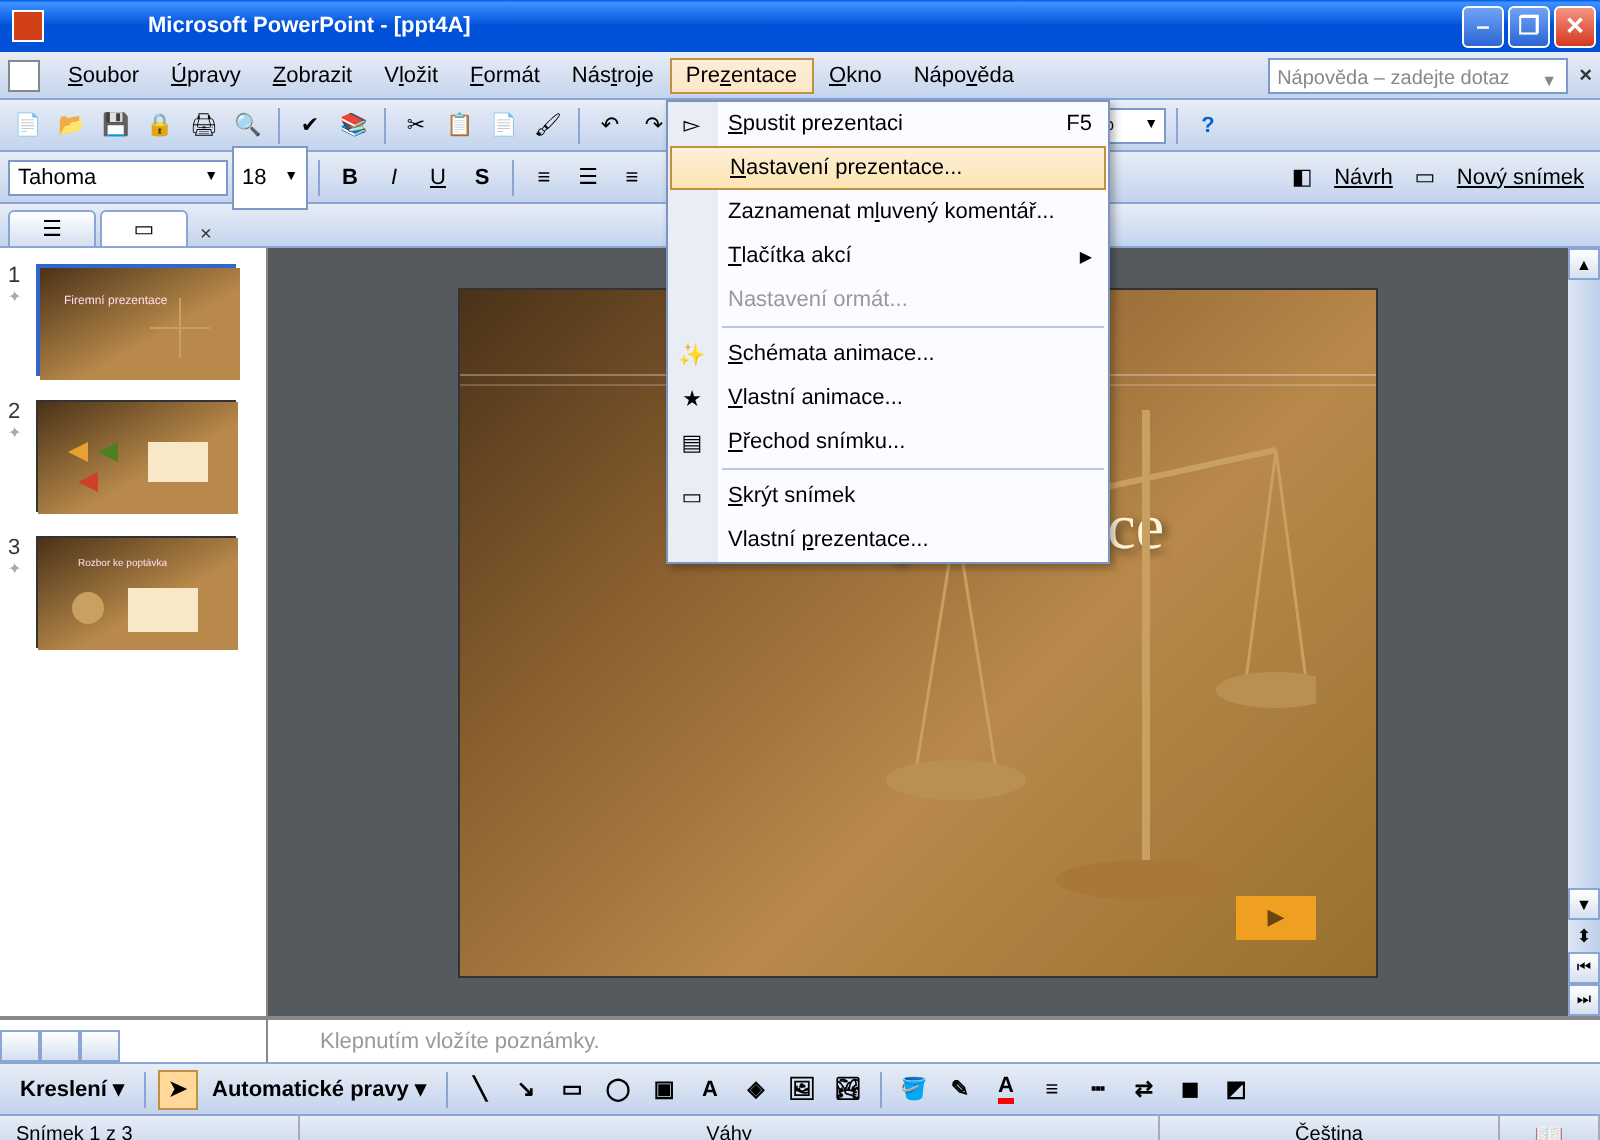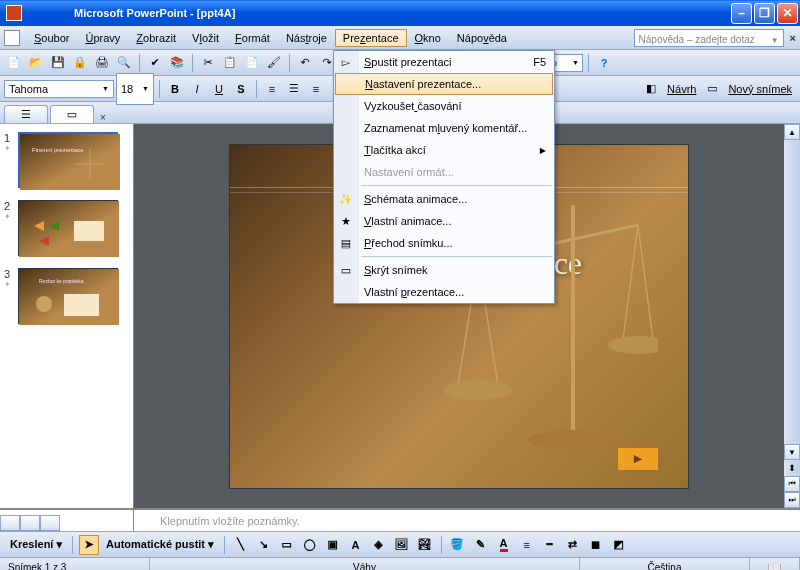--- a/index.html
+++ b/index.html
@@ -289,21 +289,21 @@
   </div>
   <div class="notes" style="flex:1">
     <span>Klepnutím vložíte poznámky.</span>
   </div>
 </div>
 
 <div class="draw-toolbar">
   <span style="padding:0 4px"><span>Kreslení</span> ▾</span>
   <div class="tsep"></div>
   <div class="tbtn" style="background:#ffd89a;border:1px solid #c09044">➤</div>
-  <span style="padding:0 4px"><span>Automatické pustit</span> ▾</span>
+  <span style="padding:0 4px"><span>Automatické pravy</span> ▾</span>
   <div class="tsep"></div>
   <div class="tbtn">╲</div>
   <div class="tbtn">↘</div>
   <div class="tbtn">▭</div>
   <div class="tbtn">◯</div>
   <div class="tbtn">▣</div>
   <div class="tbtn">A</div>
   <div class="tbtn">◈</div>
   <div class="tbtn">🖼</div>
   <div class="tbtn">🏞</div>
@@ -330,23 +330,20 @@
 <div class="dropdown" id="dropdown">
     <div class="item">
       <span class="icon">▻</span>
       <span><u>S</u>pustit prezentaci</span>
       <span class="shortcut">F5</span>
     </div>
     <div class="item hl">
       <span><u>N</u>astavení prezentace...</span>
     </div>
     <div class="item">
-      <span>Vyzkoušet<u> </u>časování</span>
-    </div>
-    <div class="item">
       <span>Zaznamenat m<u>l</u>uvený komentář...</span>
     </div>
     <div class="item">
       <span><u>T</u>lačítka akcí</span>
       <span class="arrow">▶</span>
     </div>
     <div class="item disabled">
       <span>Nastavení ormát...</span>
     </div>
     <div class="sep"></div>

